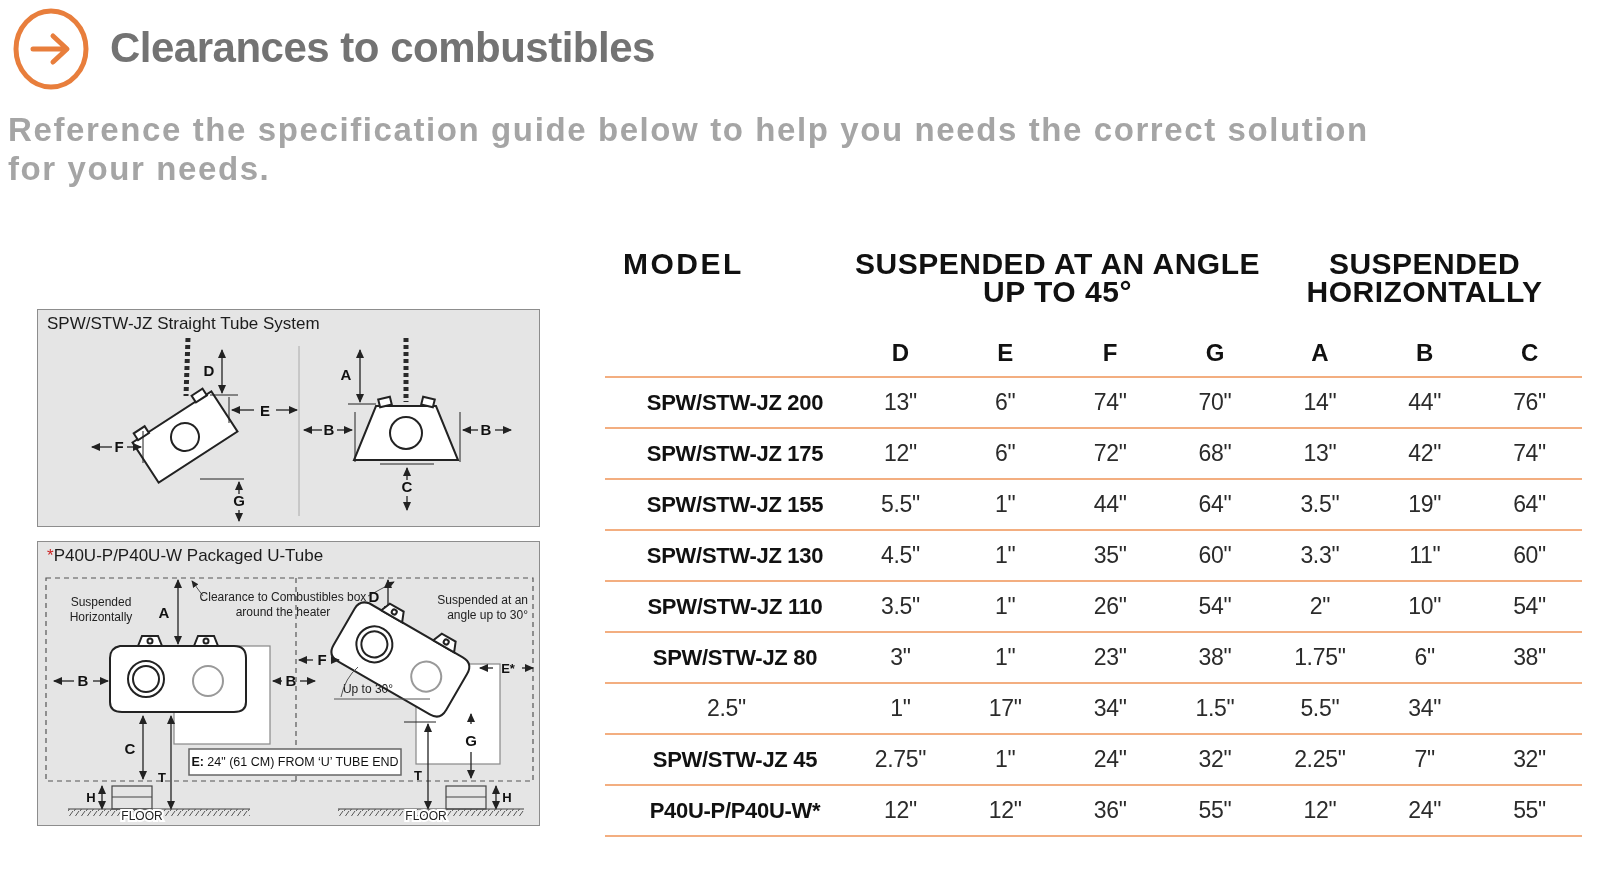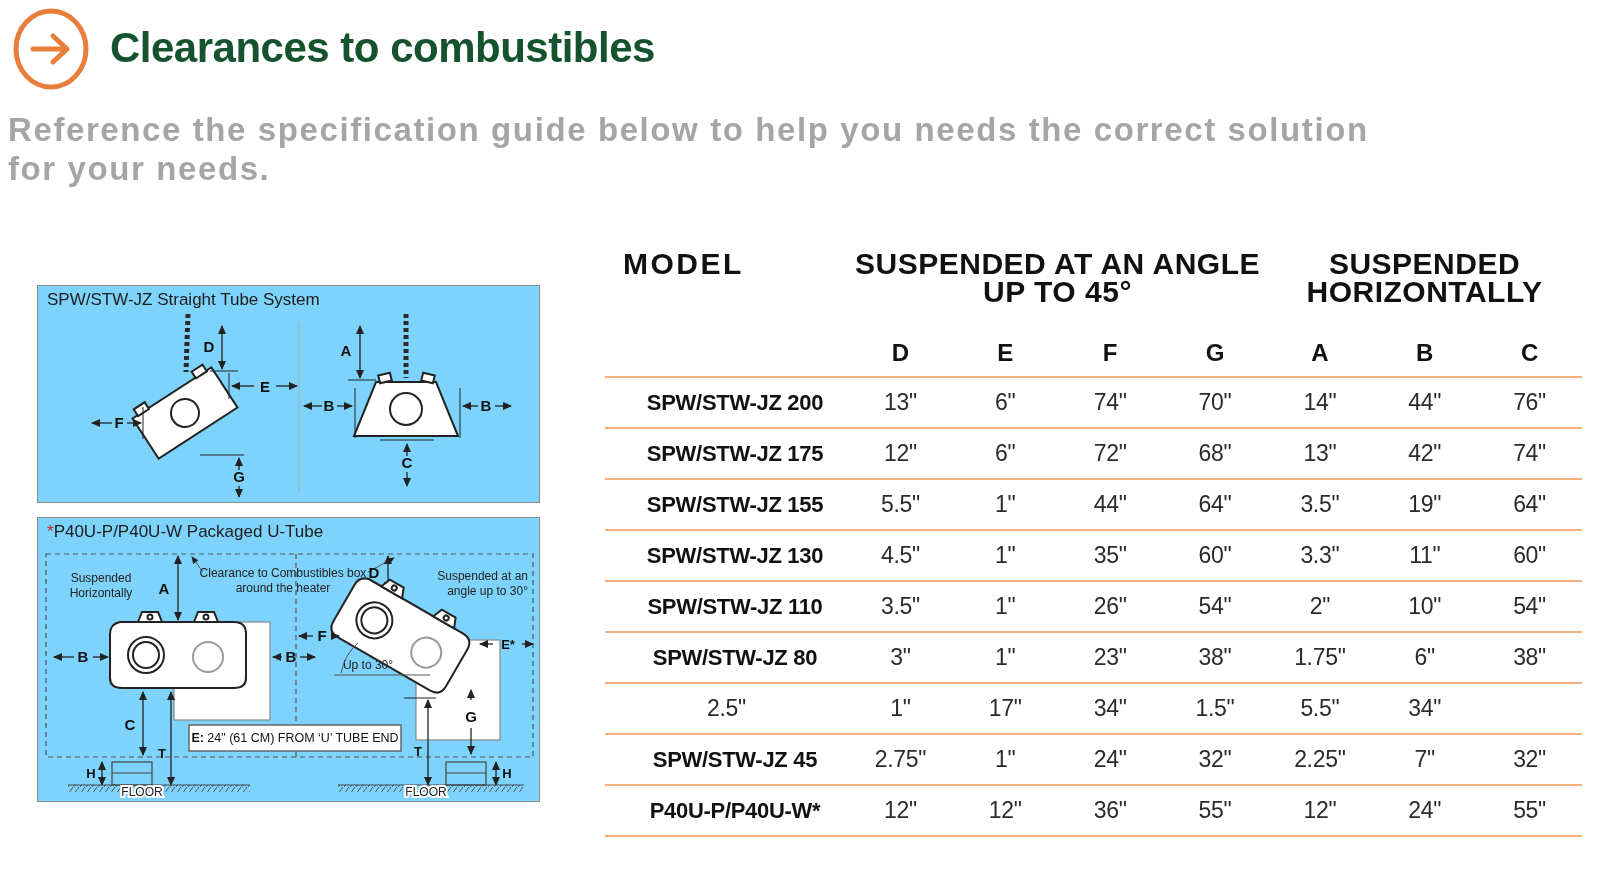--- a/index.html
+++ b/index.html
@@ -2,26 +2,26 @@
 <html><head>
 <meta charset="utf-8">
 <style>
   html,body{margin:0;padding:0;background:#fff;}
   #page{position:relative;width:1614px;height:870px;background:#ffffff;overflow:hidden;
         font-family:"Liberation Sans",sans-serif;}
 
   
   .hdr-icon{position:absolute;left:10px;top:8px;width:82px;height:82px;}
   .page-title{position:absolute;left:110px;top:24px;font-size:42px;font-weight:700;
-              color:#14532d;letter-spacing:-0.5px;}
+              color:#737373;letter-spacing:-0.5px;}
   .intro{position:absolute;left:8px;top:110px;width:1590px;font-size:33px;font-weight:700;
          color:#a5a5a5;letter-spacing:1.6px;line-height:39px;}
 
   
-  .diagbox{position:absolute;left:37px;width:501px;border:1.5px solid #8d8d8d;background:#7dd3fc;}
+  .diagbox{position:absolute;left:37px;width:501px;border:1.5px solid #8d8d8d;background:#e5e5e5;margin-top:24px;}
   #box1{top:285px;height:216px;}
   #box2{top:517px;height:283px;}
   .diag-title{position:absolute;left:9px;top:4px;font-size:17px;color:#1c1c1c;white-space:nowrap;}
   .diag-title .ast{color:#cc2222;}
   .diag-svg{position:absolute;left:0;top:0;}
   #box1 svg{top:0px;}
   #box2 svg{top:24px;}
 
   
   .ln2{fill:#fff;stroke:#222;stroke-width:2px;}

